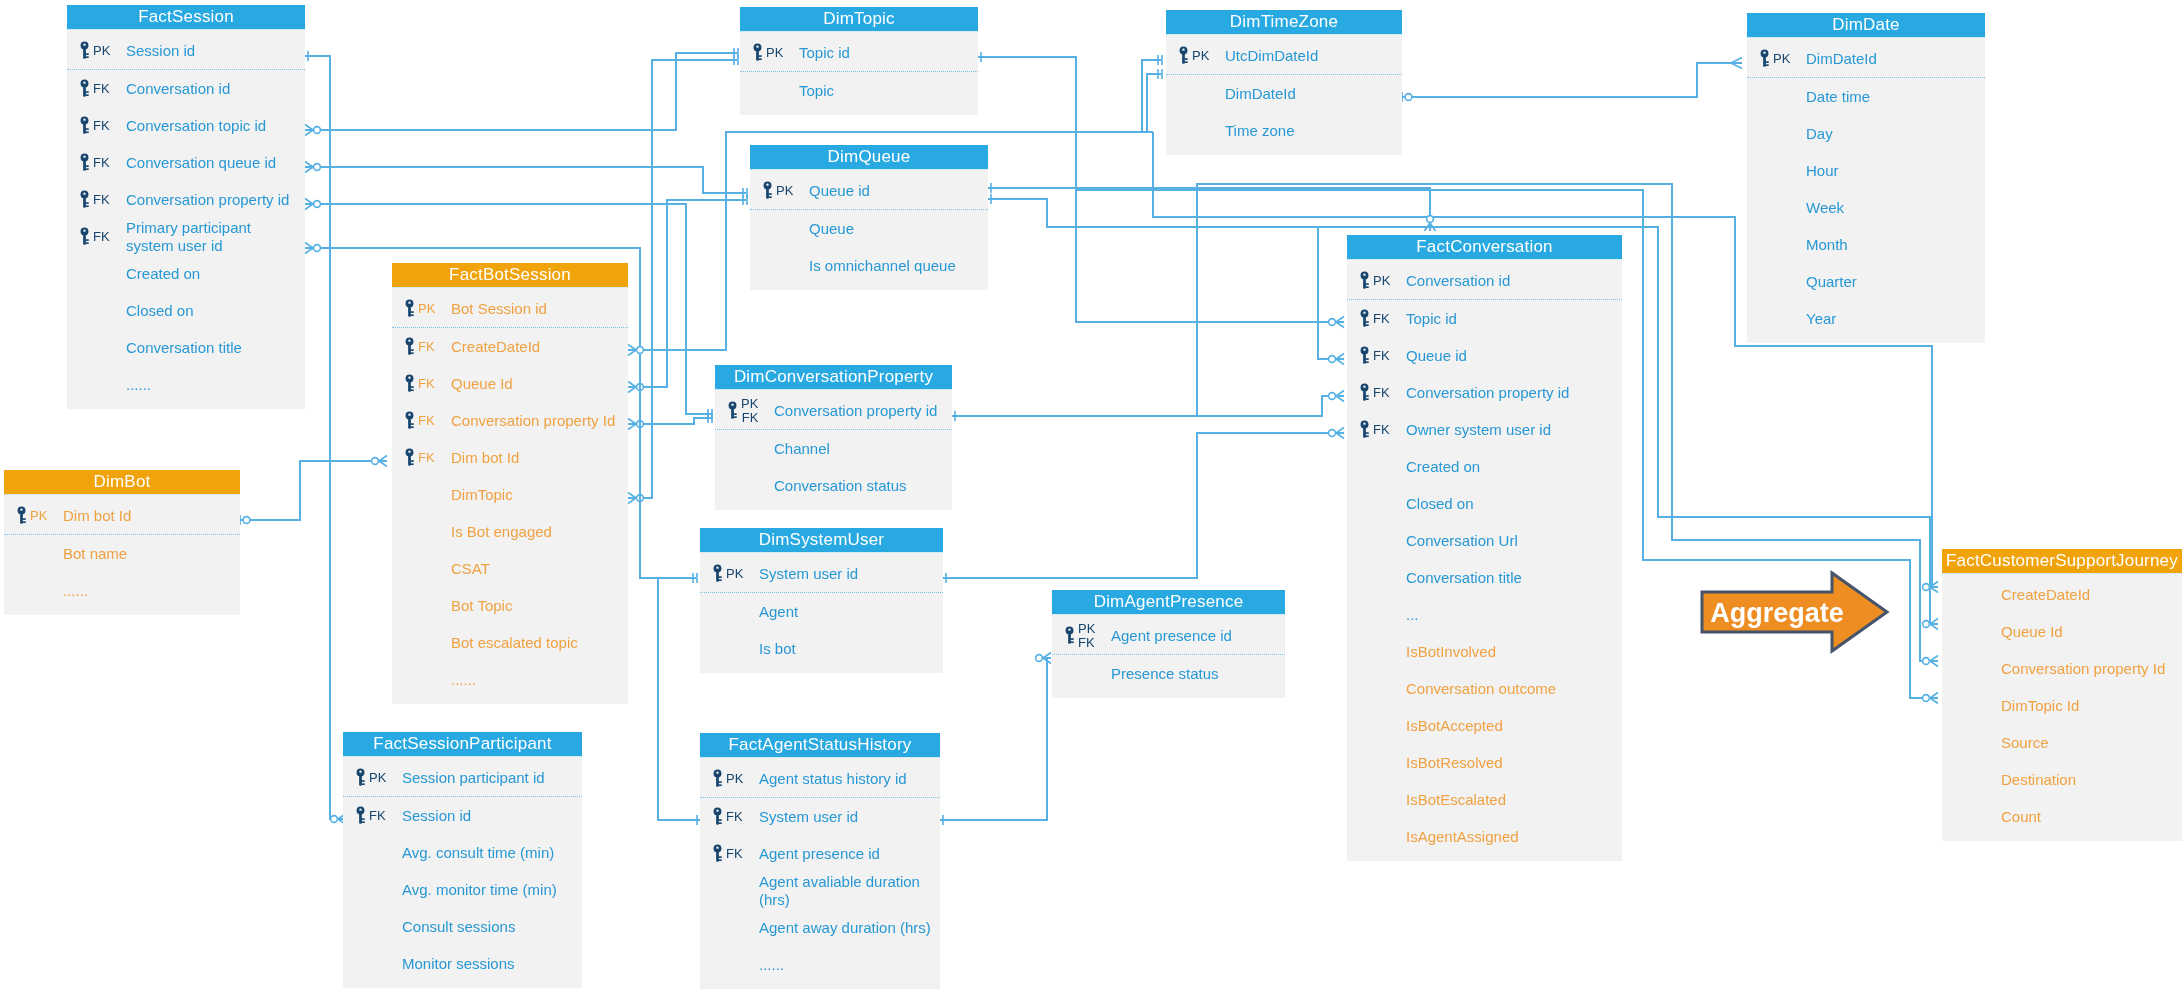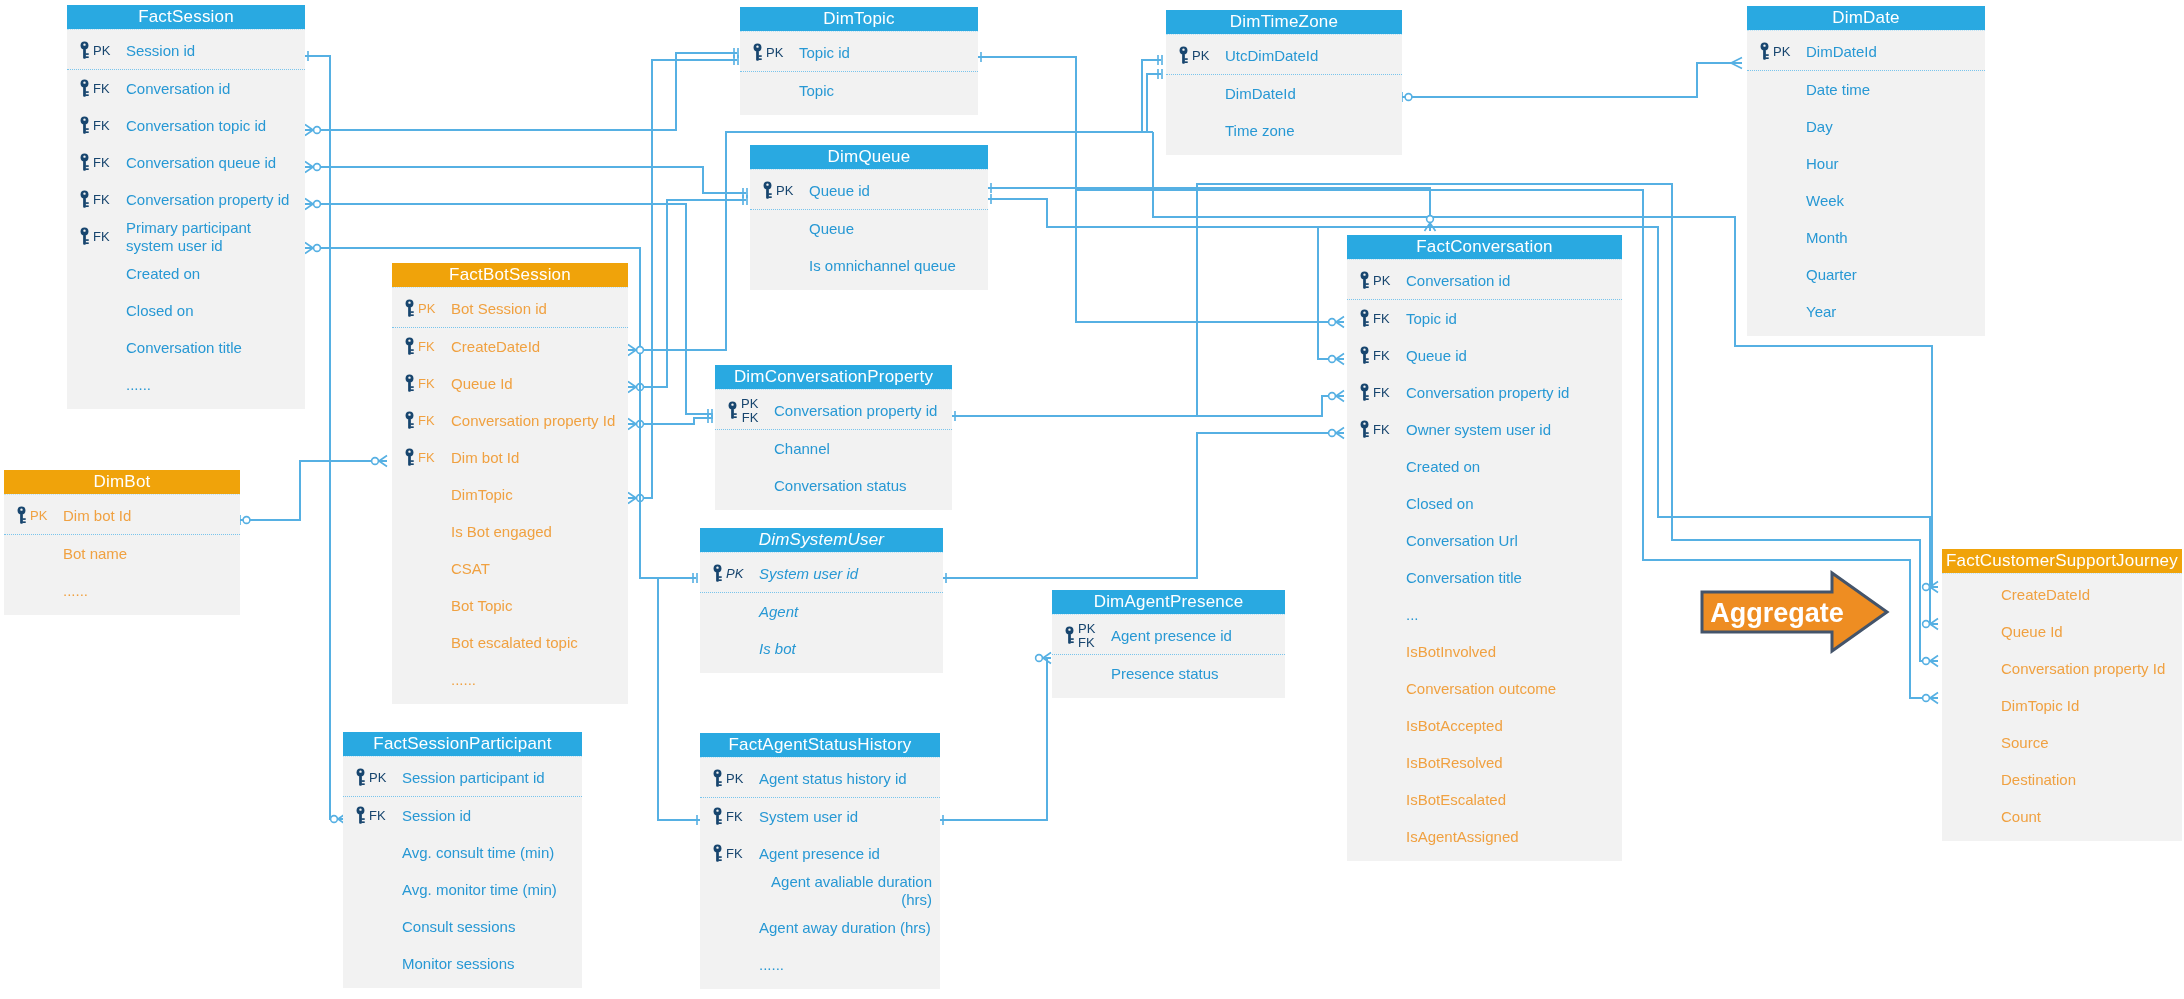--- a/index.html
+++ b/index.html
@@ -394,21 +394,21 @@
         <span class="rlabel">Conversation property id</span>
       </div>
       <div class="row nokey">
         <span class="rlabel">Channel</span>
       </div>
       <div class="row nokey">
         <span class="rlabel">Conversation status</span>
       </div>
     </div>
   </div>
-<div style="left:700px;top:528px;width:243px;font-style:italic;" class="etable theme-blue">
+<div style="left:700px;top:528px;width:243px;" class="etable theme-blue">
     <div class="hd">DimSystemUser</div>
     <div class="tbody">
       <div class="row pkrow">
         <span class="keybox">
           <svg viewBox="0 0 12 20">
             <circle class="key-head" cx="6" cy="4.6" r="4.3"></circle>
             <circle class="key-hole" cx="6" cy="3.6" r="1.3"></circle>
             <rect class="key-head" x="4.5" y="8" width="3" height="11" rx="1.2"></rect>
             <rect class="key-head" x="7" y="13" width="3.6" height="1.8"></rect>
             <rect class="key-head" x="7" y="16.4" width="3.6" height="1.8"></rect>
@@ -418,21 +418,21 @@
         <span class="rlabel">System user id</span>
       </div>
       <div class="row nokey">
         <span class="rlabel">Agent</span>
       </div>
       <div class="row nokey">
         <span class="rlabel">Is bot</span>
       </div>
     </div>
   </div>
-<div style="left:700px;top:733px;width:240px;text-align:right;" class="etable theme-blue">
+<div style="left:700px;top:733px;width:240px;" class="etable theme-blue">
     <div class="hd">FactAgentStatusHistory</div>
     <div class="tbody">
       <div class="row pkrow">
         <span class="keybox">
           <svg viewBox="0 0 12 20">
             <circle class="key-head" cx="6" cy="4.6" r="4.3"></circle>
             <circle class="key-hole" cx="6" cy="3.6" r="1.3"></circle>
             <rect class="key-head" x="4.5" y="8" width="3" height="11" rx="1.2"></rect>
             <rect class="key-head" x="7" y="13" width="3.6" height="1.8"></rect>
             <rect class="key-head" x="7" y="16.4" width="3.6" height="1.8"></rect>
@@ -620,21 +620,21 @@
         <span class="rlabel c-orange">IsBotResolved</span>
       </div>
       <div class="row nokey">
         <span class="rlabel c-orange">IsBotEscalated</span>
       </div>
       <div class="row nokey">
         <span class="rlabel c-orange">IsAgentAssigned</span>
       </div>
     </div>
   </div>
-<div style="left:1747px;top:6px;width:238px;" class="etable theme-blue">
+<div style="left:1747px;top:13px;width:238px;" class="etable theme-blue">
     <div class="hd">DimDate</div>
     <div class="tbody">
       <div class="row pkrow">
         <span class="keybox">
           <svg viewBox="0 0 12 20">
             <circle class="key-head" cx="6" cy="4.6" r="4.3"></circle>
             <circle class="key-hole" cx="6" cy="3.6" r="1.3"></circle>
             <rect class="key-head" x="4.5" y="8" width="3" height="11" rx="1.2"></rect>
             <rect class="key-head" x="7" y="13" width="3.6" height="1.8"></rect>
             <rect class="key-head" x="7" y="16.4" width="3.6" height="1.8"></rect>

